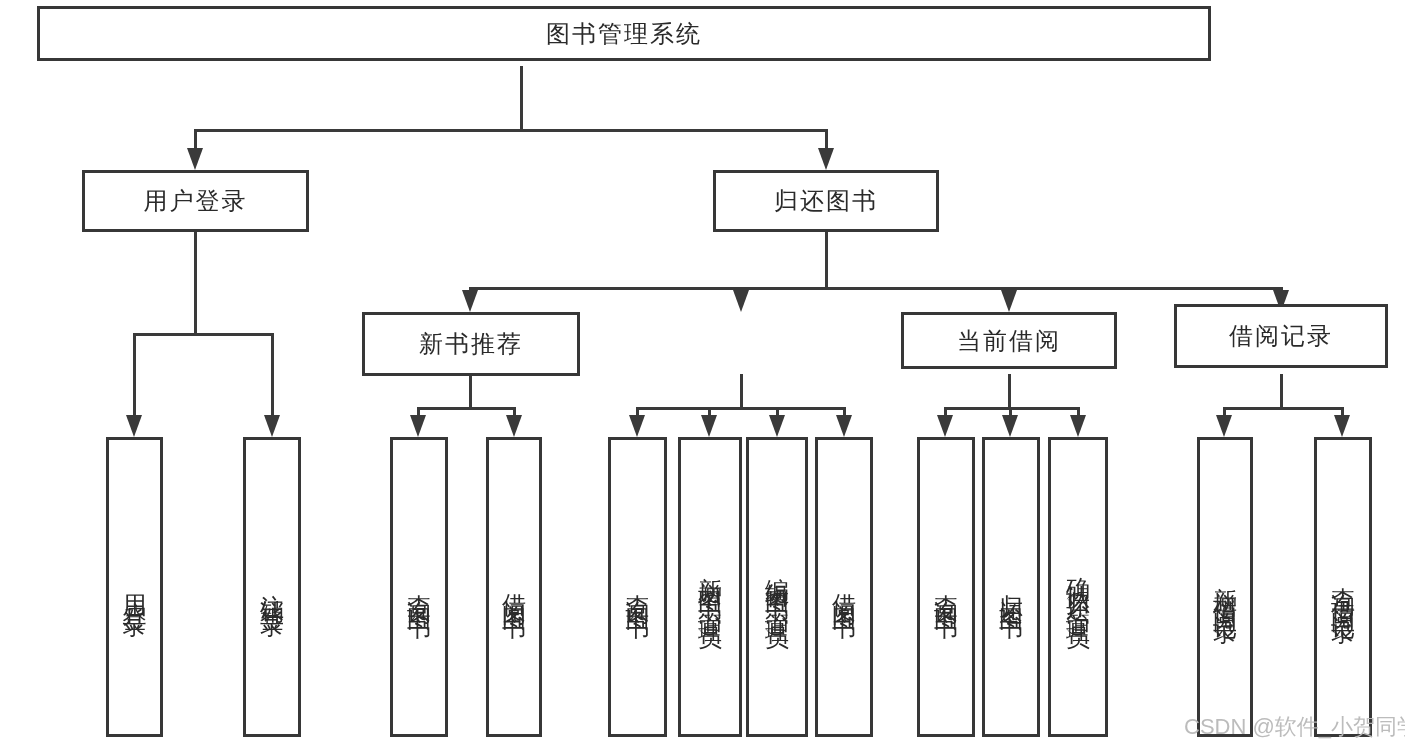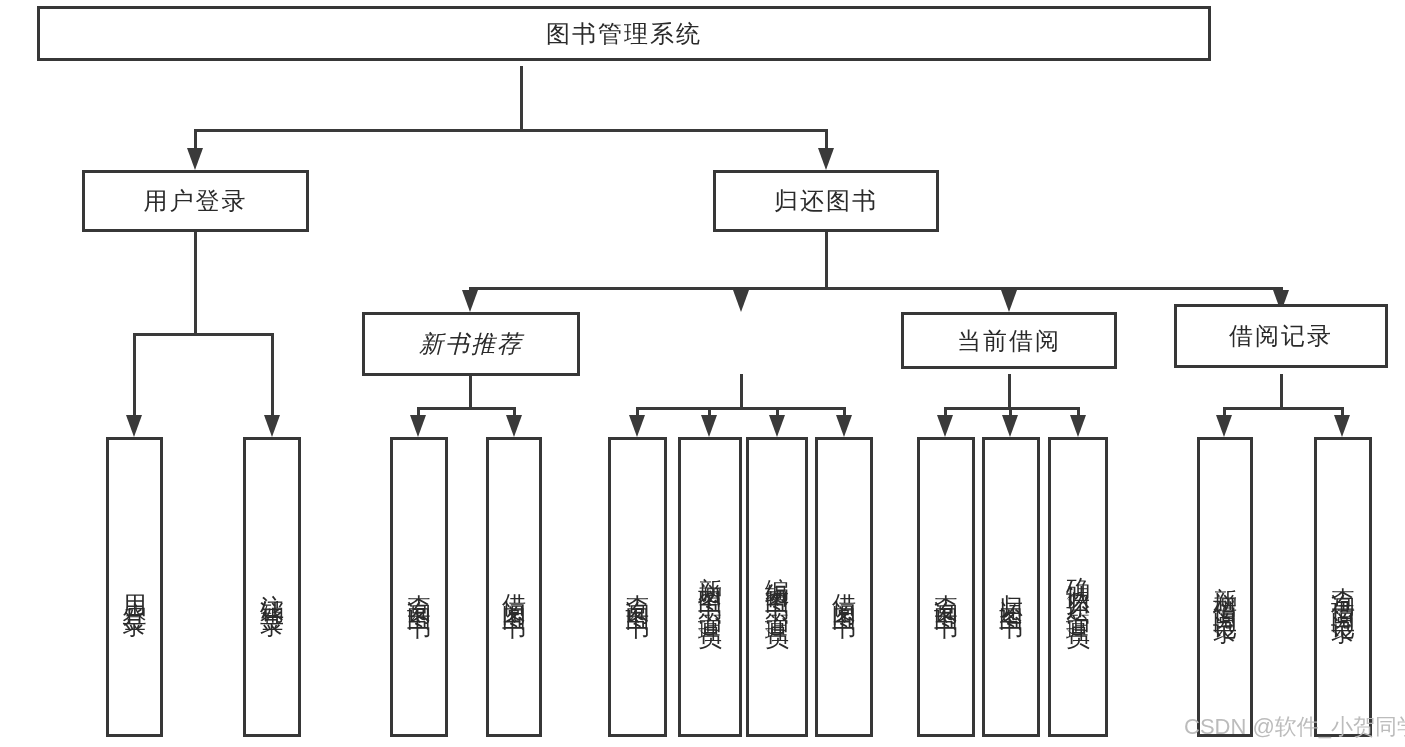--- a/index.html
+++ b/index.html
@@ -38,21 +38,21 @@
   </div>
 
   <div class="box" style="left:82px;top:170px;width:227px;height:62px;">
     <span>用户登录</span>
   </div>
 
   <div class="box" style="left:713px;top:170px;width:226px;height:62px;">
     <span>归还图书</span>
   </div>
 
-  <div class="box" style="left:362px;top:312px;width:218px;height:64px;font-style:italic;">
+  <div class="box" style="left:362px;top:312px;width:218px;height:64px;">
     <span>新书推荐</span>
   </div>
 
 
   <div class="box" style="left:901px;top:312px;width:216px;height:57px;">
     <span>当前借阅</span>
   </div>
 
   <div class="box" style="left:1174px;top:304px;width:214px;height:64px;">
     <span>借阅记录</span>

